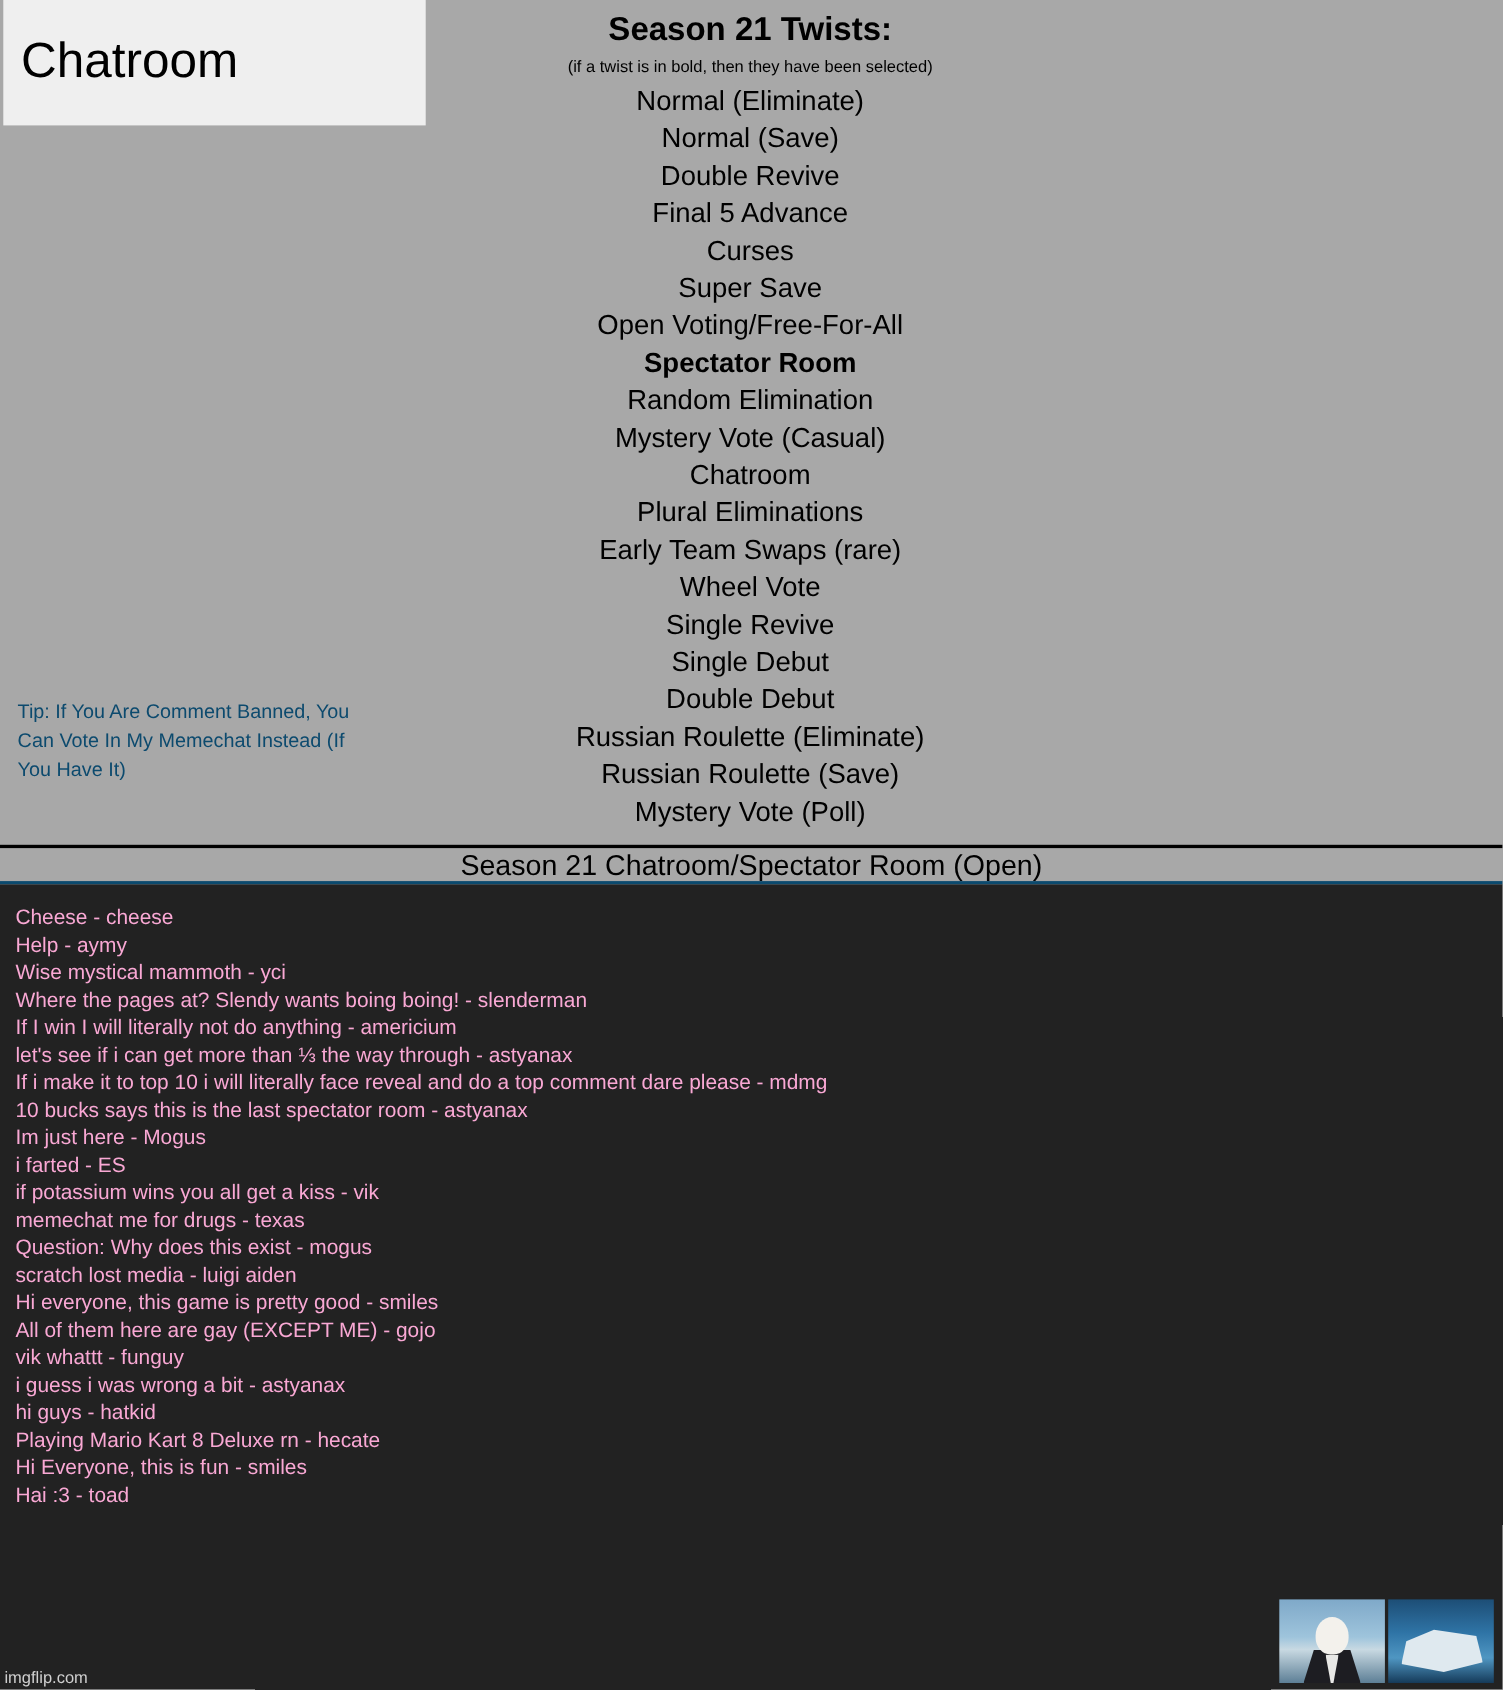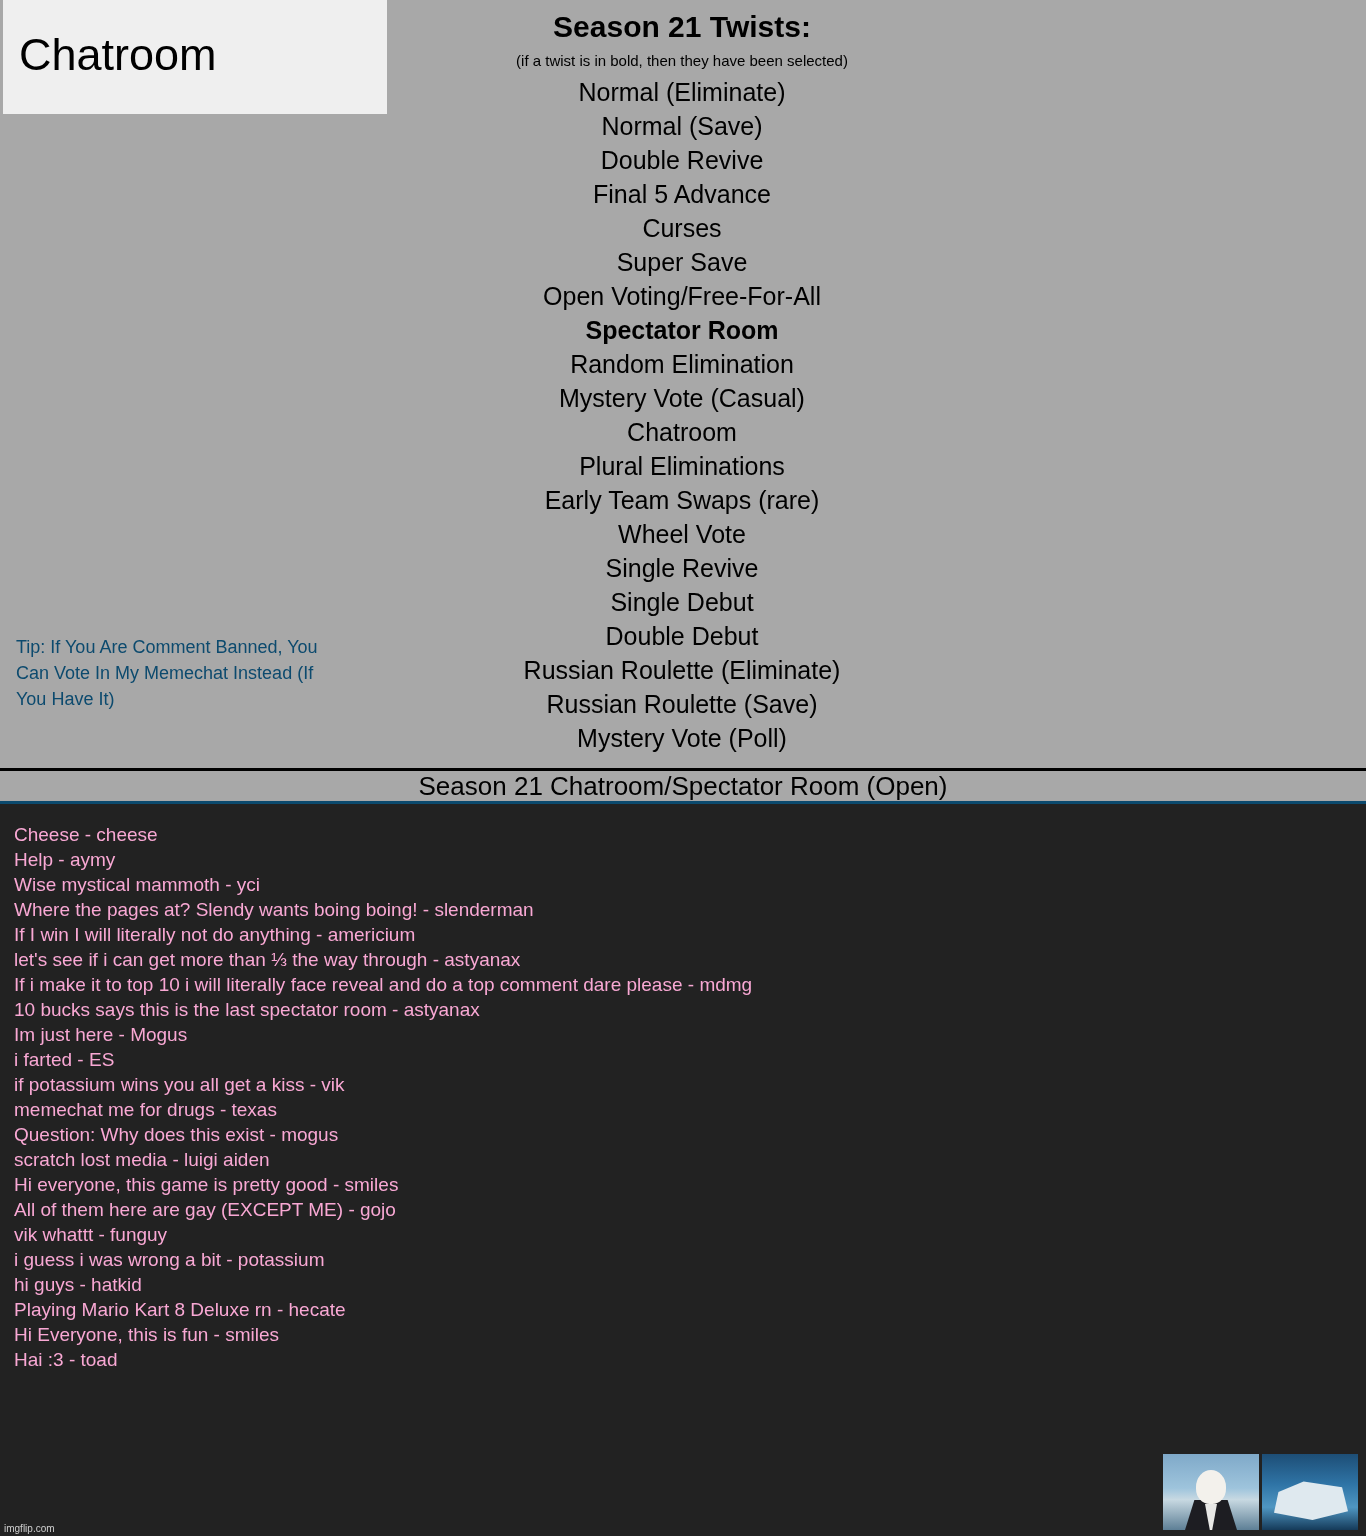--- a/index.html
+++ b/index.html
@@ -123,21 +123,21 @@
     font-size: 19px;
     line-height: 25px;
     white-space: nowrap;
   }
 
   
   .watermark {
     position: absolute;
     left: 4px;
     bottom: 2px;
-    font-size: 10px;
+    font-size: 15px;
     color: #cfcfcf;
   }
 
   
   .thumb-wrap {
     position: absolute;
     right: 8px;
     bottom: 6px;
     display: flex;
     gap: 3px;
@@ -247,21 +247,21 @@
     <div class="line">10 bucks says this is the last spectator room - astyanax</div>
     <div class="line">Im just here - Mogus</div>
     <div class="line">i farted - ES</div>
     <div class="line">if potassium wins you all get a kiss - vik</div>
     <div class="line">memechat me for drugs - texas</div>
     <div class="line">Question: Why does this exist - mogus</div>
     <div class="line">scratch lost media - luigi aiden</div>
     <div class="line">Hi everyone, this game is pretty good - smiles</div>
     <div class="line">All of them here are gay (EXCEPT ME) - gojo</div>
     <div class="line">vik whattt - funguy</div>
-    <div class="line">i guess i was wrong a bit - potassium</div>
+    <div class="line">i guess i was wrong a bit - astyanax</div>
     <div class="line">hi guys - hatkid</div>
     <div class="line">Playing Mario Kart 8 Deluxe rn - hecate</div>
     <div class="line">Hi Everyone, this is fun - smiles</div>
     <div class="line">Hai :3 - toad</div>
 
     <div class="thumb-wrap">
       <div class="thumb thumb-a">
         <div class="slender-body"></div>
         <div class="slender-shirt"></div>
         <div class="slender-head"></div>

